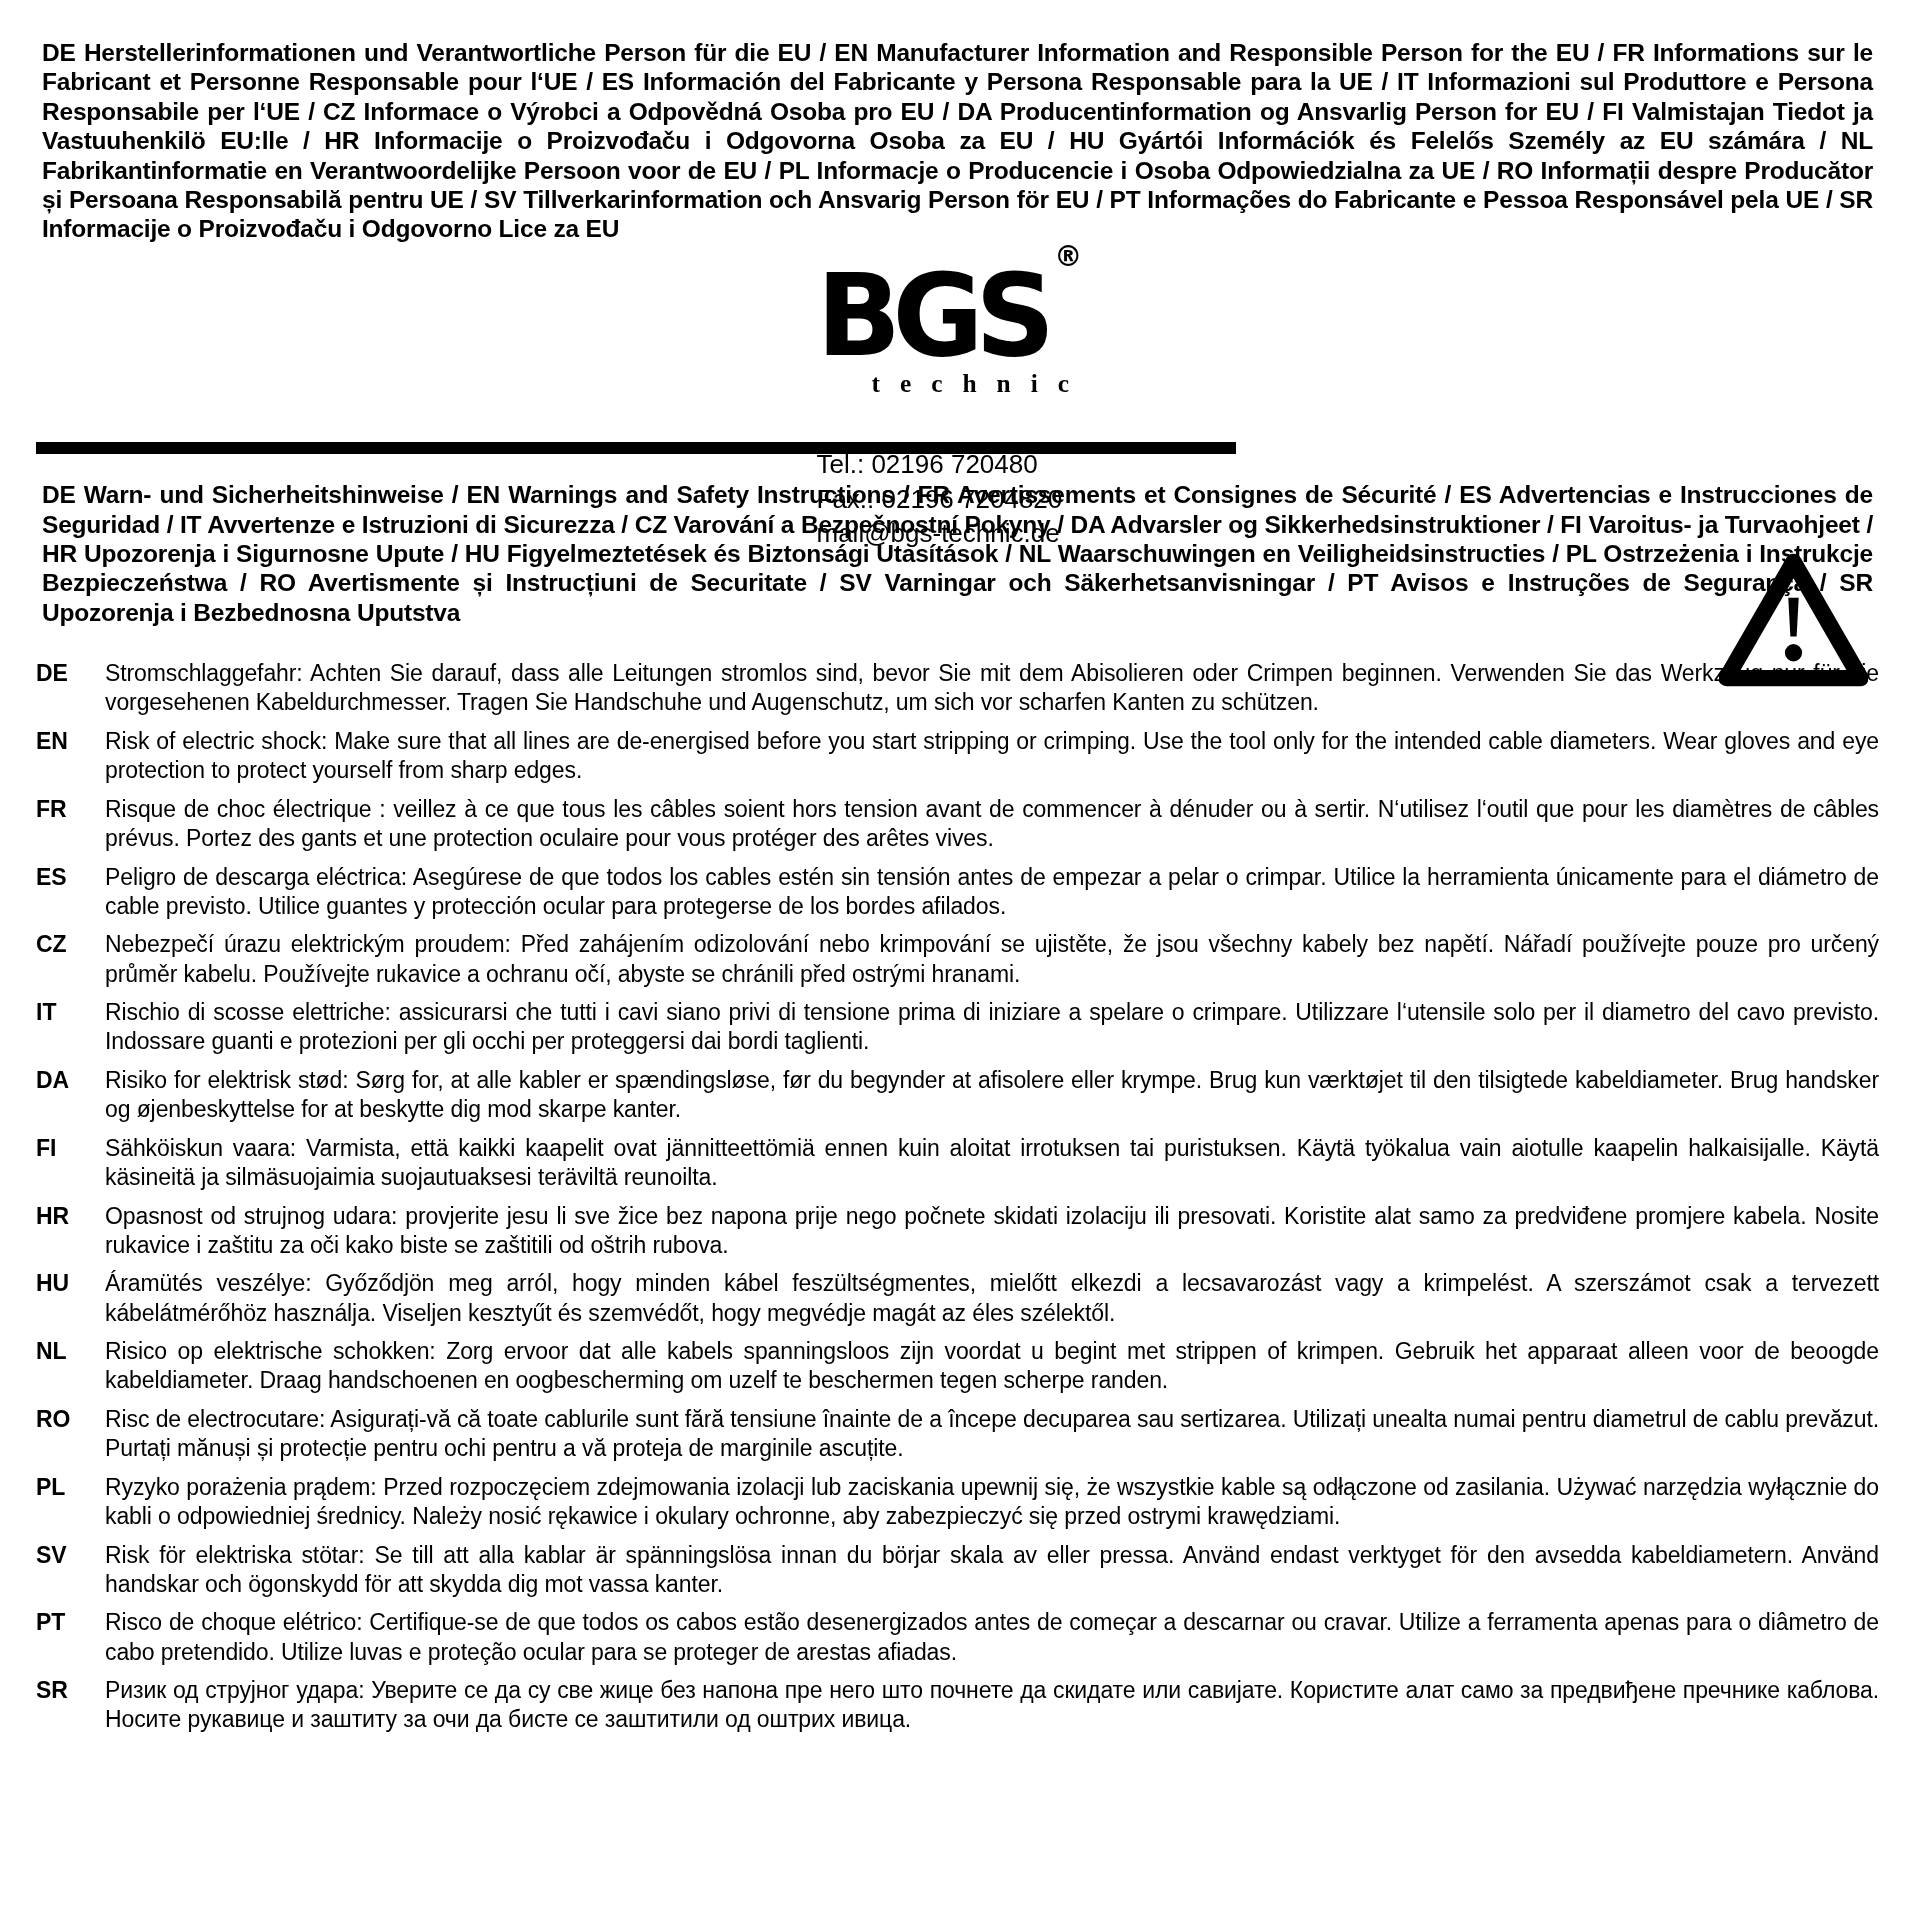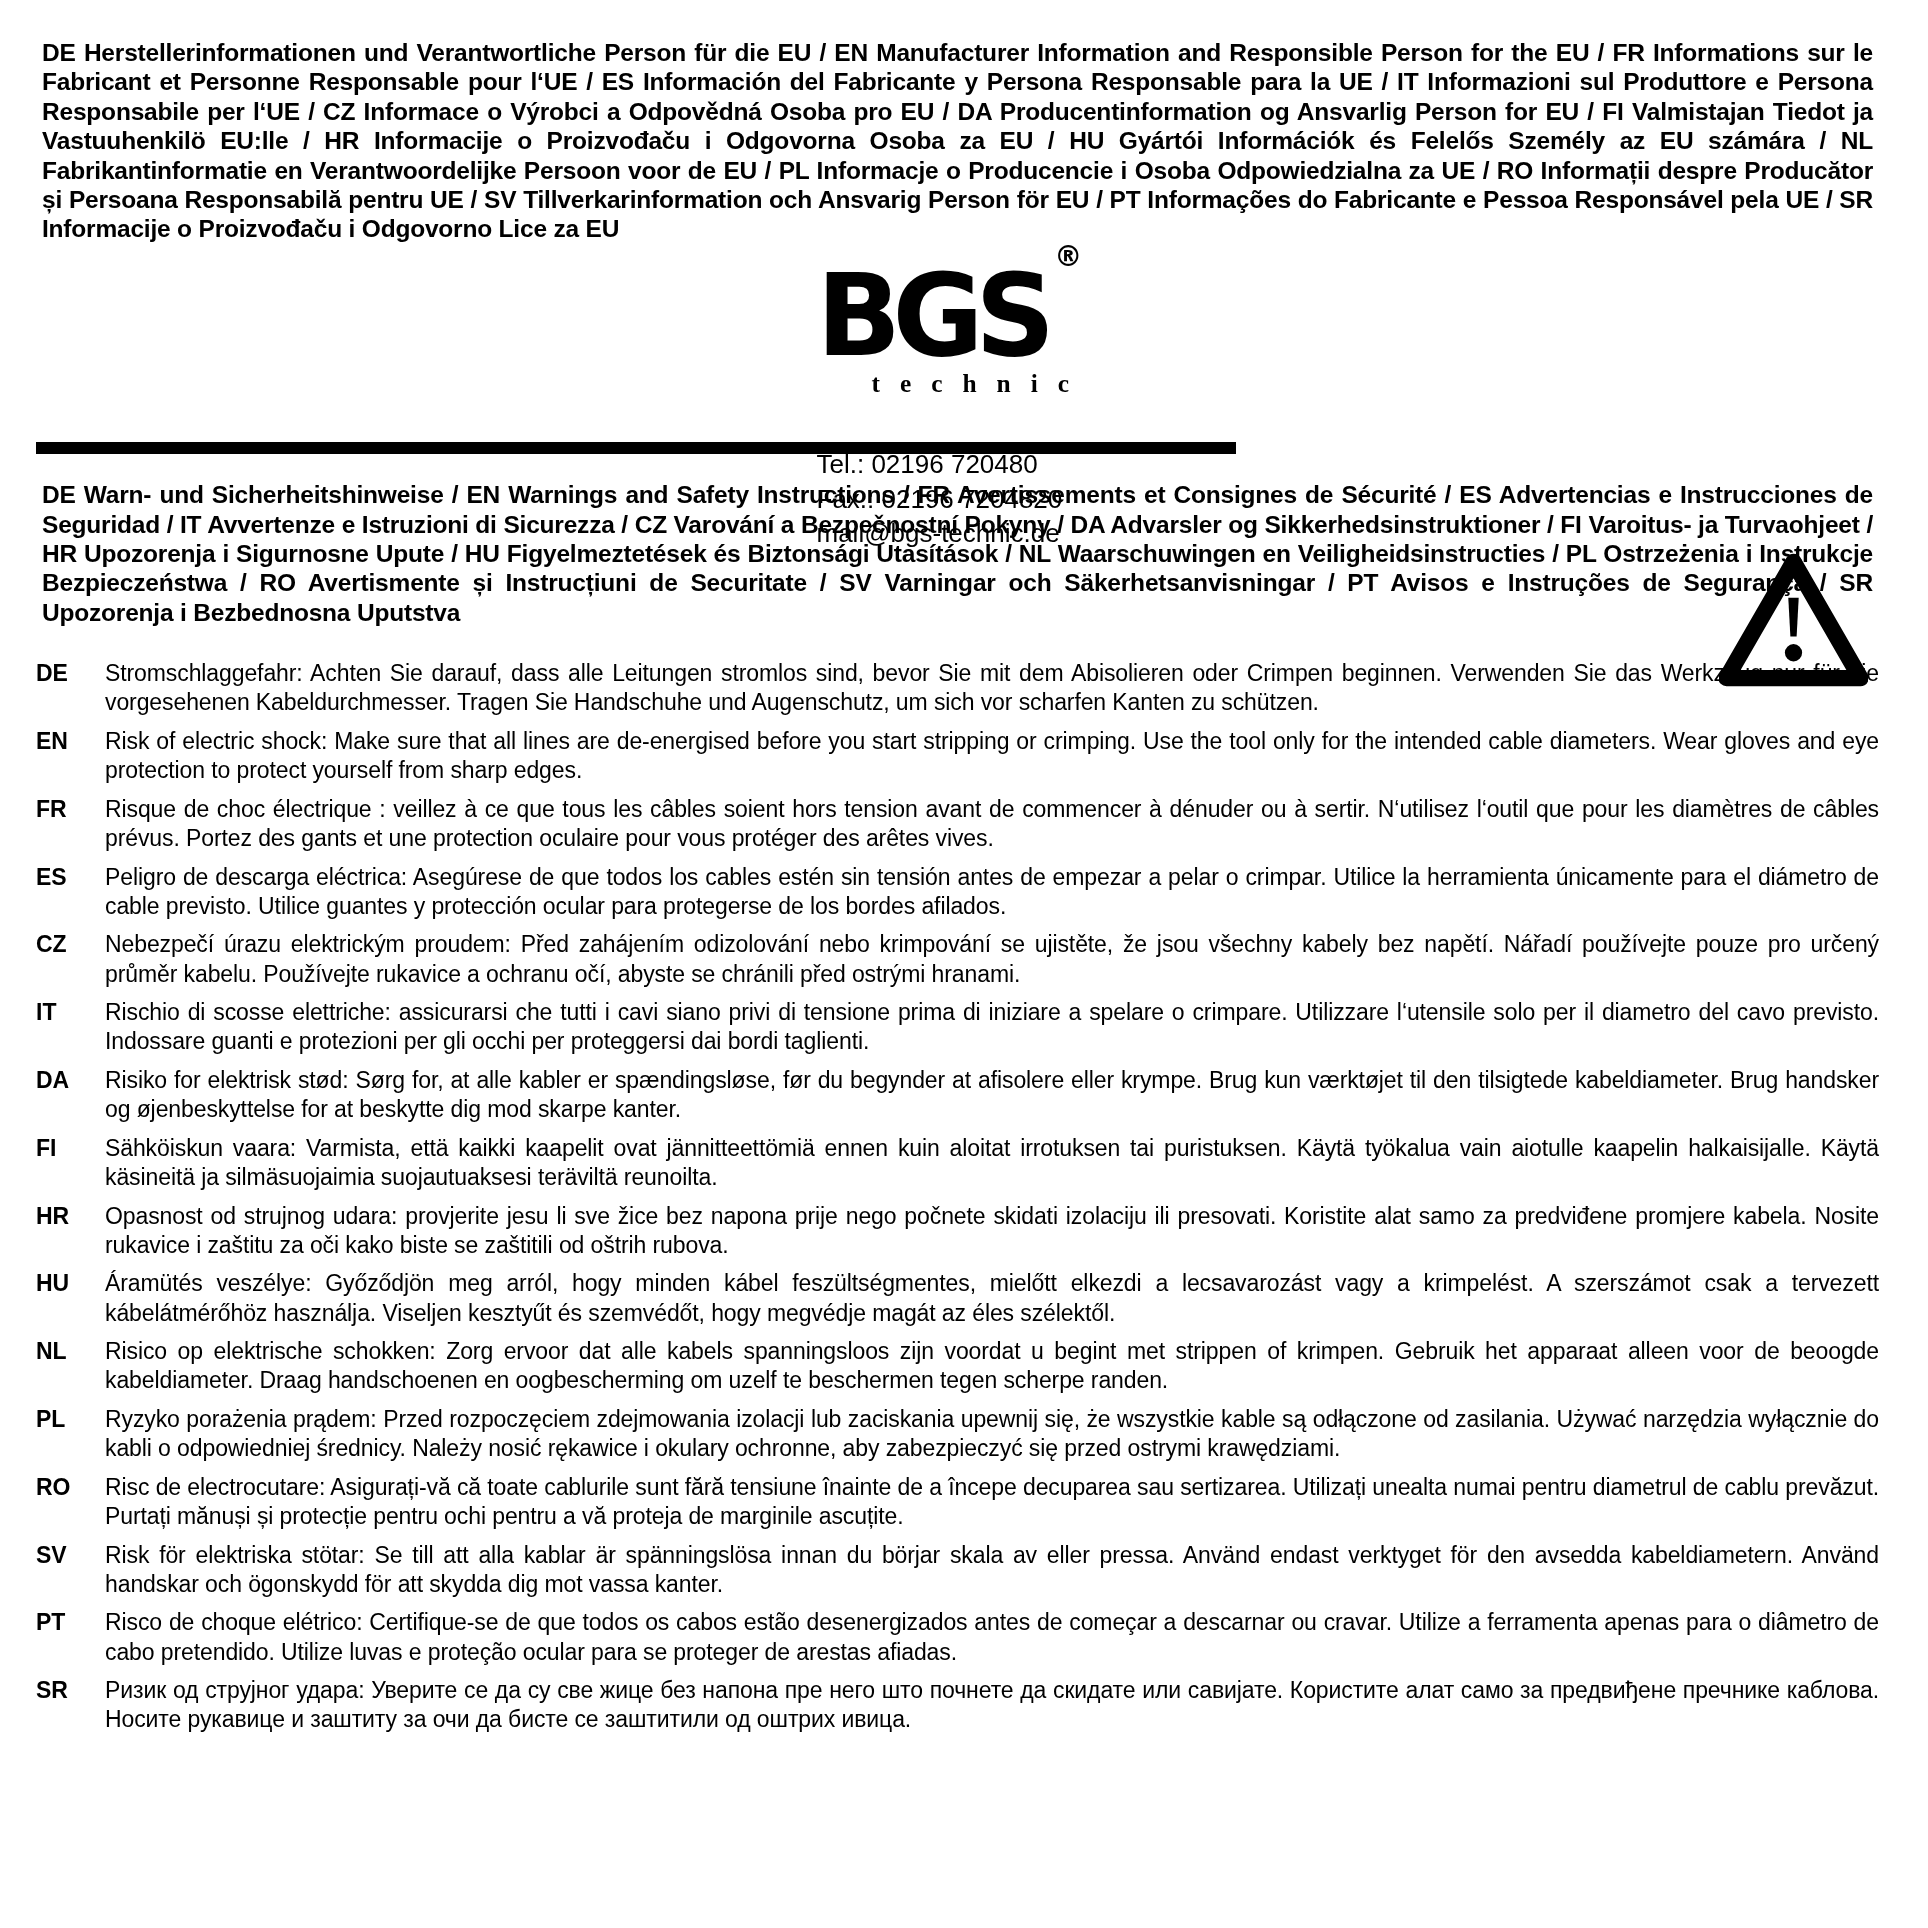--- a/index.html
+++ b/index.html
@@ -167,28 +167,28 @@
       </div>
       <div class="warning-row">
         <div class="wcode">HU</div>
         <div class="wtext">Áramütés veszélye: Győződjön meg arról, hogy minden kábel feszültségmentes, mielőtt elkezdi a lecsavarozást vagy a krimpelést. A szerszámot csak a tervezett kábelátmérőhöz használja. Viseljen kesztyűt és szemvédőt, hogy megvédje magát az éles szélektől.</div>
       </div>
       <div class="warning-row">
         <div class="wcode">NL</div>
         <div class="wtext">Risico op elektrische schokken: Zorg ervoor dat alle kabels spanningsloos zijn voordat u begint met strippen of krimpen. Gebruik het apparaat alleen voor de beoogde kabeldiameter. Draag handschoenen en oogbescherming om uzelf te beschermen tegen scherpe randen.</div>
       </div>
       <div class="warning-row">
+        <div class="wcode">RO</div>
+        <div class="wtext">Risc de electrocutare: Asigurați-vă că toate cablurile sunt fără tensiune înainte de a începe decuparea sau sertizarea. Utilizați unealta numai pentru diametrul de cablu prevăzut. Purtați mănuși și protecție pentru ochi pentru a vă proteja de marginile ascuțite.</div>
+      </div>
+      <div class="warning-row">
         <div class="wcode">PL</div>
         <div class="wtext">Ryzyko porażenia prądem: Przed rozpoczęciem zdejmowania izolacji lub zaciskania upewnij się, że wszystkie kable są odłączone od zasilania. Używać narzędzia wyłącznie do kabli o odpowiedniej średnicy. Należy nosić rękawice i okulary ochronne, aby zabezpieczyć się przed ostrymi krawędziami.</div>
       </div>
       <div class="warning-row">
-        <div class="wcode">RO</div>
-        <div class="wtext">Risc de electrocutare: Asigurați-vă că toate cablurile sunt fără tensiune înainte de a începe decuparea sau sertizarea. Utilizați unealta numai pentru diametrul de cablu prevăzut. Purtați mănuși și protecție pentru ochi pentru a vă proteja de marginile ascuțite.</div>
-      </div>
-      <div class="warning-row">
         <div class="wcode">SV</div>
         <div class="wtext">Risk för elektriska stötar: Se till att alla kablar är spänningslösa innan du börjar skala av eller pressa. Använd endast verktyget för den avsedda kabeldiametern. Använd handskar och ögonskydd för att skydda dig mot vassa kanter.</div>
       </div>
       <div class="warning-row">
         <div class="wcode">PT</div>
         <div class="wtext">Risco de choque elétrico: Certifique-se de que todos os cabos estão desenergizados antes de começar a descarnar ou cravar. Utilize a ferramenta apenas para o diâmetro de cabo pretendido. Utilize luvas e proteção ocular para se proteger de arestas afiadas.</div>
       </div>
       <div class="warning-row">
         <div class="wcode">SR</div>
         <div class="wtext">Ризик од струјног удара: Уверите се да су све жице без напона пре него што почнете да скидате или савијате. Користите алат само за предвиђене пречнике каблова. Носите рукавице и заштиту за очи да бисте се заштитили од оштрих ивица.</div>

